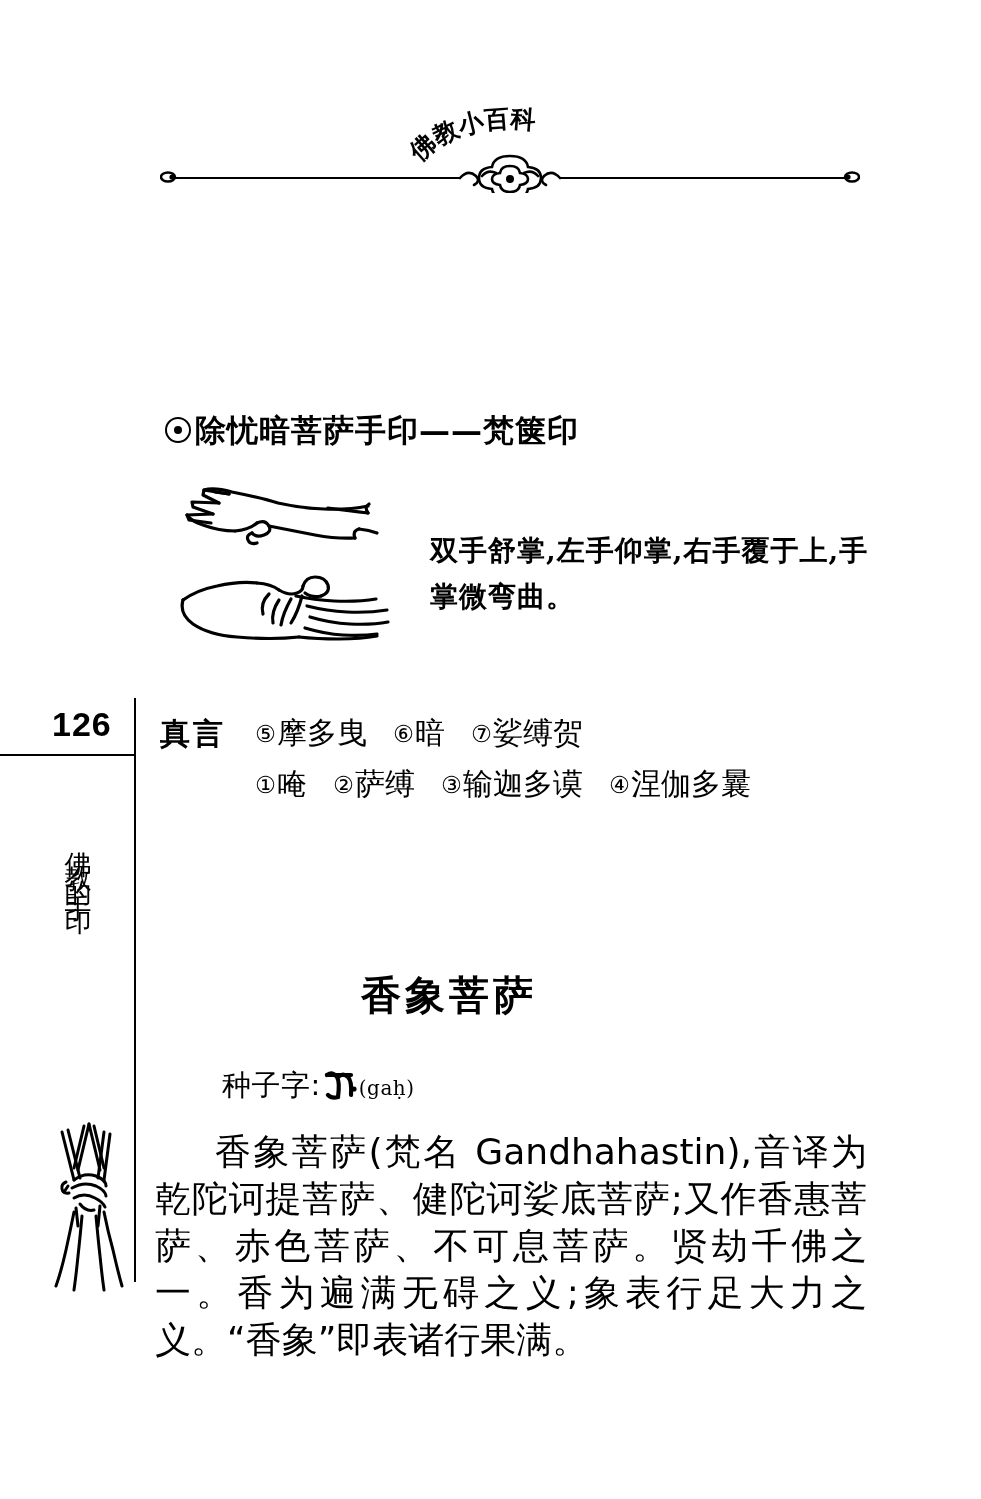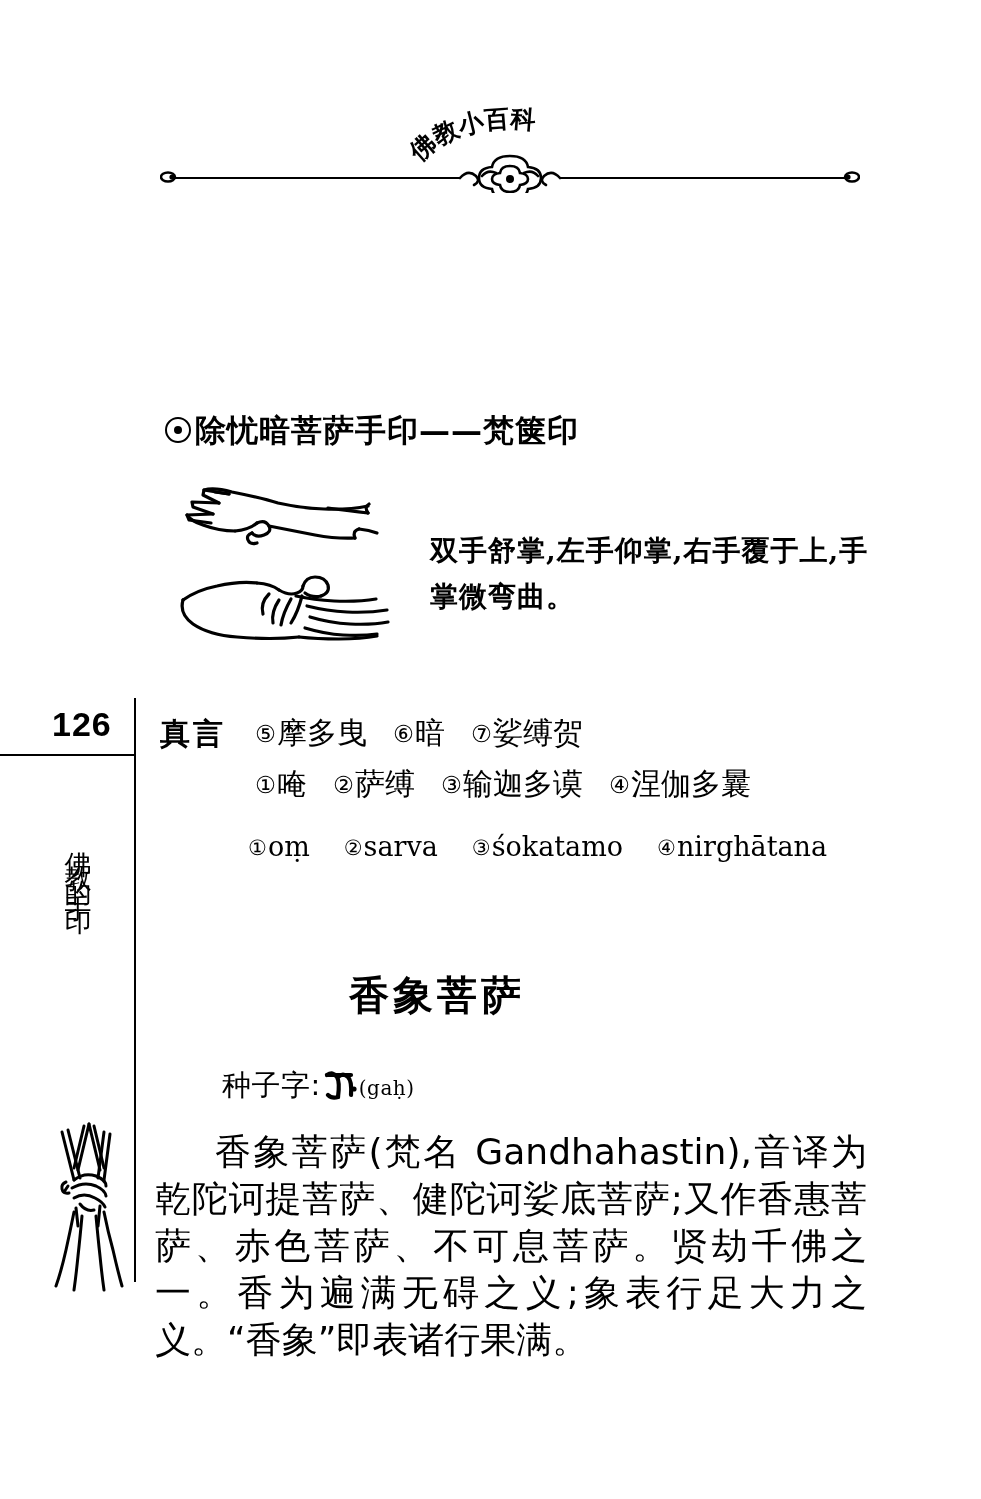--- a/index.html
+++ b/index.html
@@ -202,21 +202,21 @@
   }
   .cnum {
     font-size: 0.78em;
     vertical-align: 1px;
     margin-right: 1px;
   }
 
   
   .deity-title {
     position: absolute;
-    left: 0;
+    left: 12px;
     top: 968px;
     width: 874px;
     text-align: center;
     font-family: "DejaVu Sans", "Liberation Sans", sans-serif;
     font-size: 40px;
     font-weight: bold;
     letter-spacing: 4px;
   }
 
   
@@ -373,23 +373,20 @@
     <div class="mantra-lines">
       <div class="mantra-line">
         <span class="seg"><span class="cnum">⑤</span><span>摩多曳</span></span><span class="seg"><span class="cnum">⑥</span><span>暗</span></span><span class="seg"><span class="cnum">⑦</span><span>娑缚贺</span></span>
       </div>
       <div class="mantra-line">
         <span class="seg"><span class="cnum">①</span><span>唵</span></span><span class="seg"><span class="cnum">②</span><span>萨缚</span></span><span class="seg"><span class="cnum">③</span><span>输迦多谟</span></span><span class="seg"><span class="cnum">④</span><span>涅伽多曩</span></span>
       </div>
     </div>
 
     <div class="translit-lines">
-      <div class="translit-line">
-        <span class="seg"><span class="cnum">①</span><span>oṃ</span></span><span class="seg"><span class="cnum">②</span><span>sarva</span></span><span class="seg"><span class="cnum">③</span><span>śokatamo</span></span><span class="seg"><span class="cnum">④</span><span>nirghātana</span></span>
-      </div>
     </div>
   </div>
 
   <div class="deity-title">香象菩萨</div>
 
   <div class="seed-line">
     <span>种子字:</span><svg class="seed-glyph" viewBox="0 0 34 34">
       <g fill="none" stroke="#000" stroke-width="4.2" stroke-linecap="round" stroke-linejoin="round">
         <path d="M4 8 q6 -4 10 2 q3 5 1 20"></path>
         <path d="M15 10 q5 -5 10 0 q4 4 3 18"></path>

